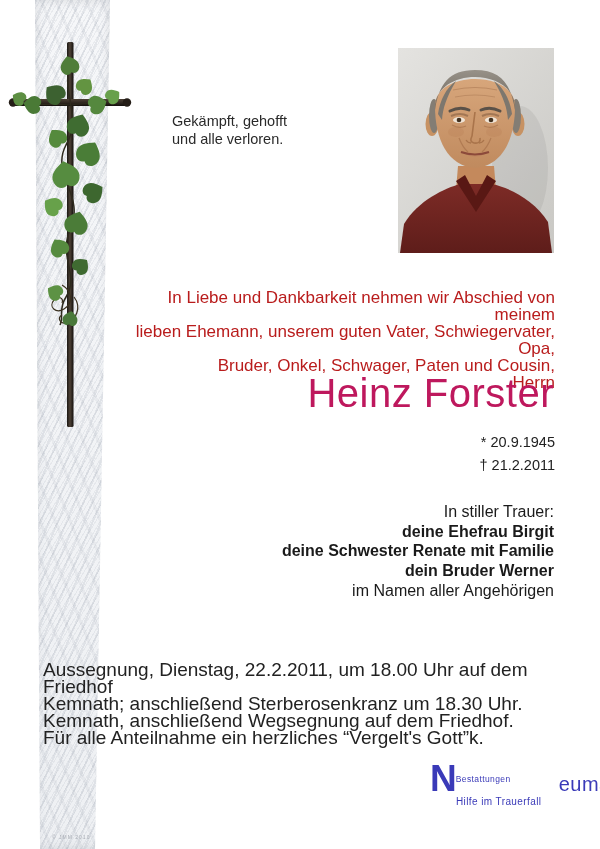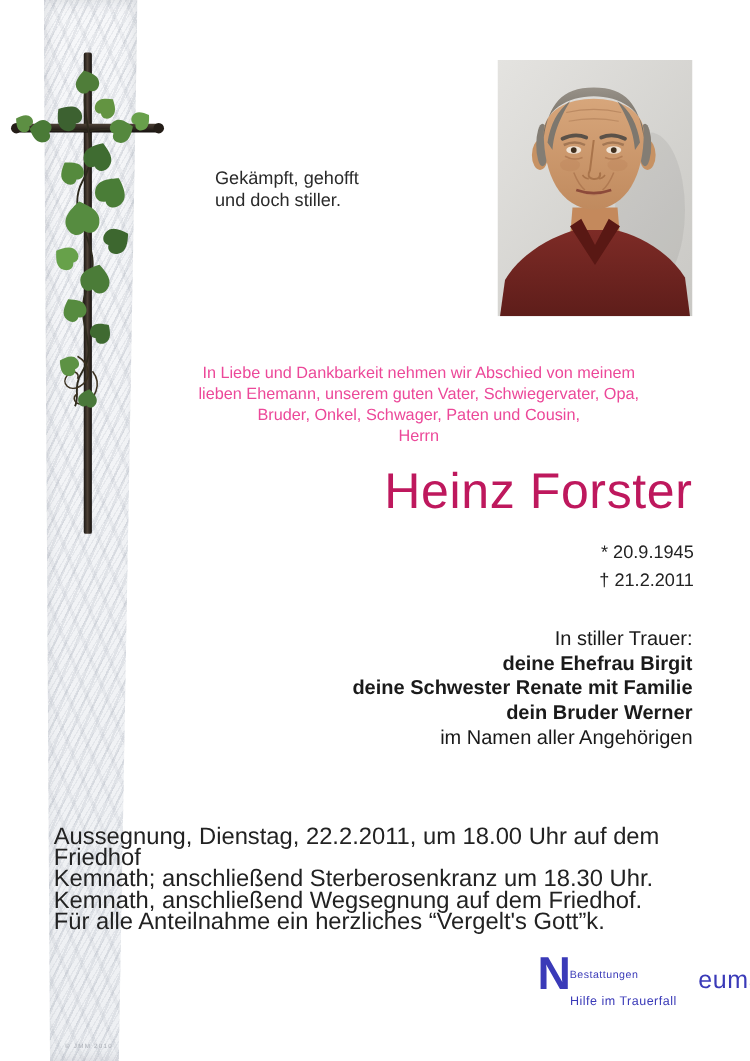--- a/index.html
+++ b/index.html
@@ -20,22 +20,22 @@
     box-shadow:inset 0 0 12px rgba(140,145,155,.30);
   }
   .cross-wrap{position:absolute;left:0;top:35px;width:140px;height:400px;z-index:2;}
   .watermark{
     position:absolute;left:52px;top:834px;z-index:3;
     font-size:5px;color:#a9adb5;letter-spacing:1px;
   }
   
   .photo{position:absolute;left:398px;top:48px;width:156px;height:205px;z-index:2;}
   
-  .motto{position:absolute;left:172px;top:112px;z-index:3;font-size:14.5px;line-height:18px;color:#2a2a2a;margin-top:22px;}
-  .intro{position:absolute;right:45px;top:289px;width:440px;z-index:3;text-align:center;font-size:13px;line-height:17px;color:#ec4899;}
+  .motto{position:absolute;left:172px;top:112px;z-index:3;font-size:14.5px;line-height:18px;color:#2a2a2a;}
+  .intro{position:absolute;right:45px;top:289px;width:440px;z-index:3;text-align:right;font-size:17px;line-height:17px;color:#b91c1c;}
   .name{position:absolute;right:46px;top:371px;z-index:3;margin:0;font-size:40px;line-height:44px;font-weight:400;letter-spacing:.5px;color:#be185d;}
   .dates{position:absolute;right:45px;top:431px;z-index:3;text-align:right;font-size:14.5px;line-height:23px;color:#222;}
   .mourning{position:absolute;right:46px;top:502px;width:420px;z-index:3;text-align:right;font-size:16px;line-height:19.7px;color:#1a1a1a;}
   .mourning .bold{font-weight:700;}
   .funeral{position:absolute;right:47px;top:661px;width:510px;z-index:3;text-align:left;font-size:19px;line-height:17px;color:#222;}
   
   .logo{position:absolute;left:430px;top:765px;z-index:3;color:#3a3ab8;}
   .logo-row{display:flex;align-items:flex-end;}
   .logo-n{font-size:37px;line-height:28px;font-weight:700;}
   .logo-col{display:flex;flex-direction:row;margin-left:-1px;}
@@ -89,21 +89,21 @@
       <use href="#ivyleaf" transform="translate(76,190) rotate(15) scale(1.25)" fill="#4b7c38"></use>
       <use href="#ivyleaf" transform="translate(60,214) rotate(-30)" fill="#568b3f"></use>
       <use href="#ivyleaf" transform="translate(80,232) rotate(45) scale(.9)" fill="#3f6a31"></use>
       <use href="#ivyleaf" transform="translate(56,258) rotate(-60) scale(.85)" fill="#5d9244"></use>
       <use href="#ivyleaf" transform="translate(70,285) rotate(10) scale(.8)" fill="#49783a"></use>
     </svg>
   </div>
 
   <div class="motto">
     <div>Gekämpft, gehofft</div>
-    <div>und doch stiller.</div>
+    <div>und alle verloren.</div>
   </div>
 
   <div class="photo">
     <svg width="156" height="205" viewBox="0 0 156 205" xmlns="http://www.w3.org/2000/svg">
       <defs>
         <linearGradient id="bgG" x1="0" y1="0" x2="1" y2="1">
           <stop offset="0" stop-color="#e4e3e0"></stop>
             <stop offset="1" stop-color="#c9c8c4"></stop>
         </linearGradient>
         <linearGradient id="skinG" x1="0" y1="0" x2="0" y2="1">

